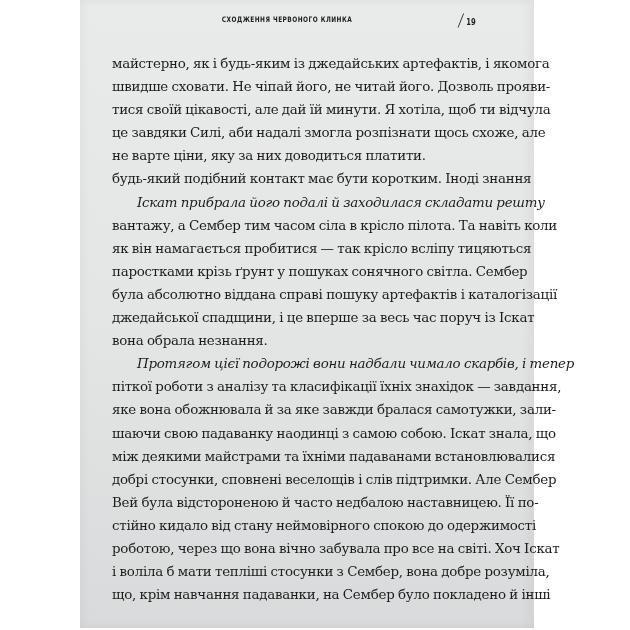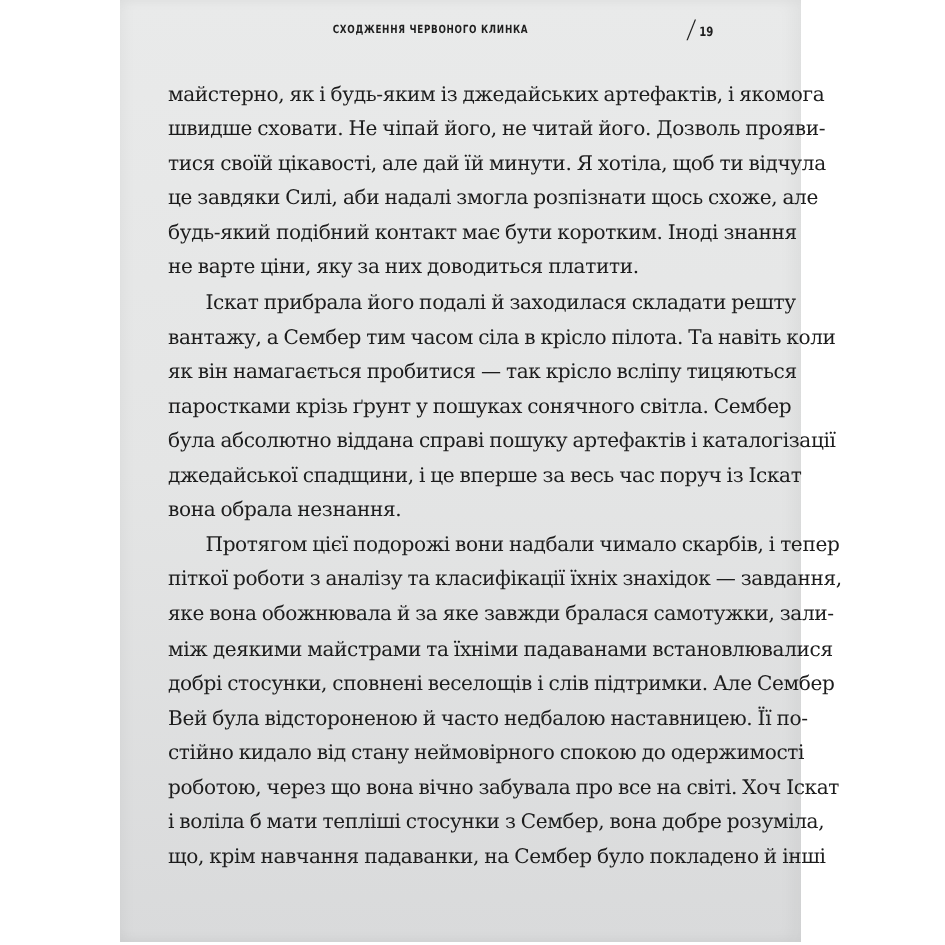--- a/index.html
+++ b/index.html
@@ -82,58 +82,60 @@
       width: 364px;
       height: 23.1px;
       overflow: visible;
     }
     .line.last {
       text-align-last: left;
     }
     .line.indent {
       padding-left: 25px;
       width: 339px;
+      font-style: italic;
     }
   </style>
 </head>
 <body>
 
 <div class="page">
   <div class="running-header">
     <div class="header-title">СХОДЖЕННЯ ЧЕРВОНОГО КЛИНКА</div>
     <div class="page-number">
       <span class="slash">/</span><span class="num">19</span>
     </div>
   </div>
 
   <div class="body-text">
 
     <div>
       <span class="line">майстерно, як і будь-яким із джедайських артефактів, і якомога</span>
       <span class="line">швидше сховати. Не чіпай його, не читай його. Дозволь прояви-</span>
       <span class="line">тися своїй цікавості, але дай їй минути. Я хотіла, щоб ти відчула</span>
       <span class="line">це завдяки Силі, аби надалі змогла розпізнати щось схоже, але</span>
+      <span class="line last">не варте ціни, яку за них доводиться платити.</span>
       <span class="line">будь-який подібний контакт має бути коротким. Іноді знання</span>
-      <span class="line last">не варте ціни, яку за них доводиться платити.</span>
     </div>
 
     <div>
       <span class="line indent">Іскат прибрала його подалі й заходилася складати решту</span>
       <span class="line">вантажу, а Сембер тим часом сіла в крісло пілота. Та навіть коли</span>
       <span class="line">як він намагається пробитися — так крісло всліпу тицяються</span>
       <span class="line">паростками крізь ґрунт у пошуках сонячного світла. Сембер</span>
       <span class="line">була абсолютно віддана справі пошуку артефактів і каталогізації</span>
       <span class="line">джедайської спадщини, і це вперше за весь час поруч із Іскат</span>
       <span class="line last">вона обрала незнання.</span>
     </div>
 
     <div>
       <span class="line indent">Протягом цієї подорожі вони надбали чимало скарбів, і тепер</span>
       <span class="line">піткої роботи з аналізу та класифікації їхніх знахідок — завдання,</span>
       <span class="line">яке вона обожнювала й за яке завжди бралася самотужки, зали-</span>
+      <span class="line">шаючи свою падаванку наодинці з самою собою. Іскат знала, що</span>
       <span class="line">між деякими майстрами та їхніми падаванами встановлювалися</span>
       <span class="line">добрі стосунки, сповнені веселощів і слів підтримки. Але Сембер</span>
       <span class="line">Вей була відстороненою й часто недбалою наставницею. Її по-</span>
       <span class="line">стійно кидало від стану неймовірного спокою до одержимості</span>
       <span class="line">роботою, через що вона вічно забувала про все на світі. Хоч Іскат</span>
       <span class="line">і воліла б мати тепліші стосунки з Сембер, вона добре розуміла,</span>
       <span class="line">що, крім навчання падаванки, на Сембер було покладено й інші</span>
 
     </div>
 

